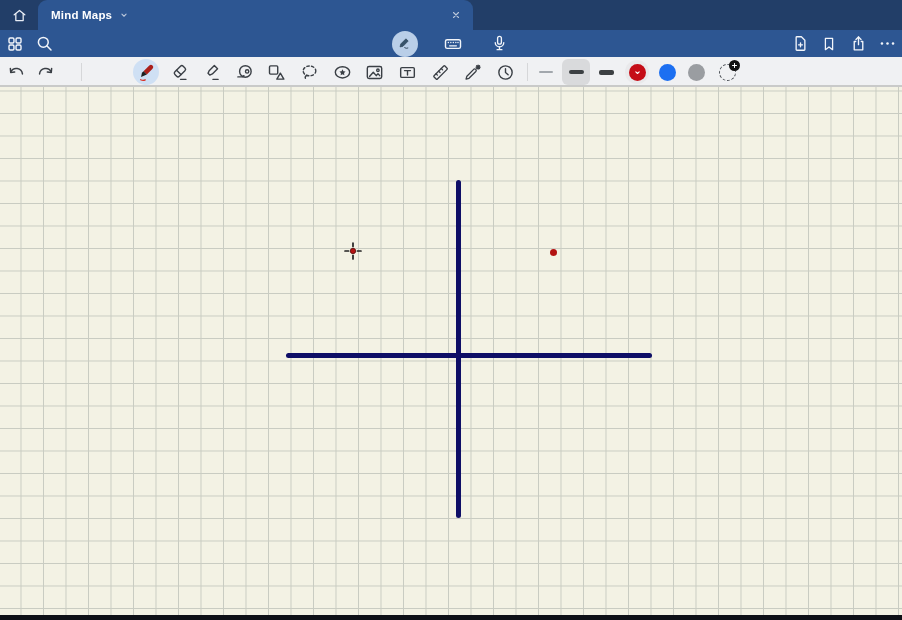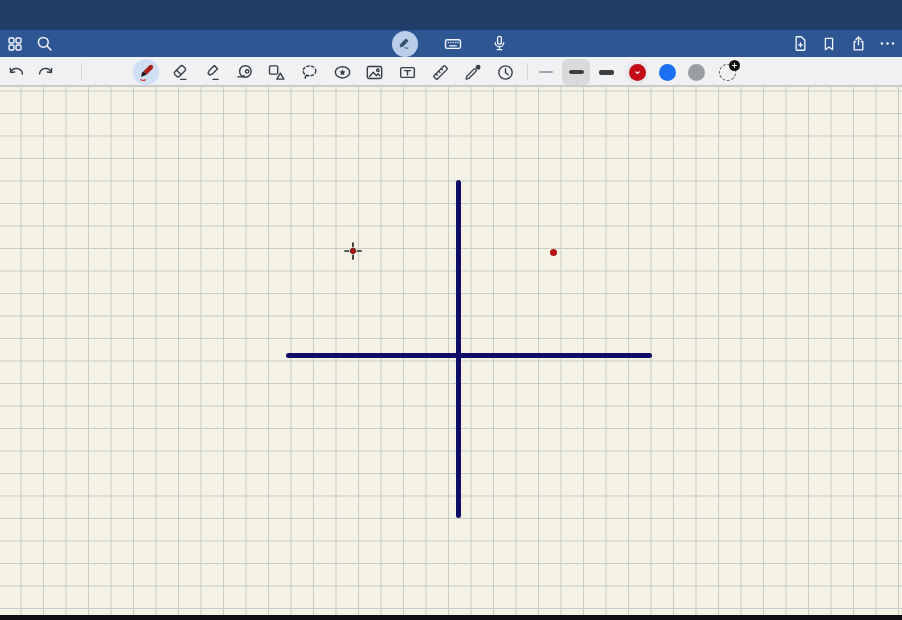--- a/index.html
+++ b/index.html
@@ -53,20 +53,41 @@
   .stroke { position:absolute; border-radius:3px; }
   #ink-dot { position:absolute; width:7px; height:7px; border-radius:50%; }
   #cursor { position:absolute; width:20px; height:20px; }
   #bottom-strip { position:absolute; left:0; bottom:0; width:902px; height:5px; background:#0e1016; }
 </style>
 </head>
 <body>
 
 <div id="app">
 
+  <div id="titlebar">
+    <div class="home-btn">
+      <svg width="17" height="17" viewBox="0 0 24 24" fill="none" stroke="currentColor" stroke-width="1.8" stroke-linecap="round" stroke-linejoin="round">
+        <path d="M4.5 11 L12 4.8 L19.5 11"></path>
+          <path d="M6.8 9.3 V19.2 H17.2 V9.3"></path>
+      </svg>
+    </div>
+    <div class="tab">
+      <span class="tab-title">Mind Maps</span>
+      <span class="tab-chevron">
+        <svg width="10" height="10" viewBox="0 0 24 24" fill="none" stroke="currentColor" stroke-width="2.6" stroke-linecap="round" stroke-linejoin="round">
+            <path d="M7 10 l5 5 5-5"></path>
+          </svg>
+      </span>
+      <span class="tab-close">
+        <svg width="10" height="10" viewBox="0 0 24 24" fill="none" stroke="currentColor" stroke-width="2.6" stroke-linecap="round">
+            <path d="M6 6 L18 18 M18 6 L6 18"></path>
+          </svg>
+      </span>
+    </div>
+  </div>
 
   <div id="topbar">
     <div class="tb-left">
       <button class="tb-icon" style="background:none;border:none;color:#f2f5fa;">
         <svg width="18" height="18" viewBox="0 0 24 24" fill="none" stroke="currentColor" stroke-width="1.9" stroke-linejoin="round">
           <rect x="4" y="4" width="6.6" height="6.6" rx="1.6"></rect>
             <rect x="13.4" y="4" width="6.6" height="6.6" rx="1.6"></rect>
           <rect x="4" y="13.4" width="6.6" height="6.6" rx="1.6"></rect>
             <rect x="13.4" y="13.4" width="6.6" height="6.6" rx="1.6"></rect>
         </svg>

